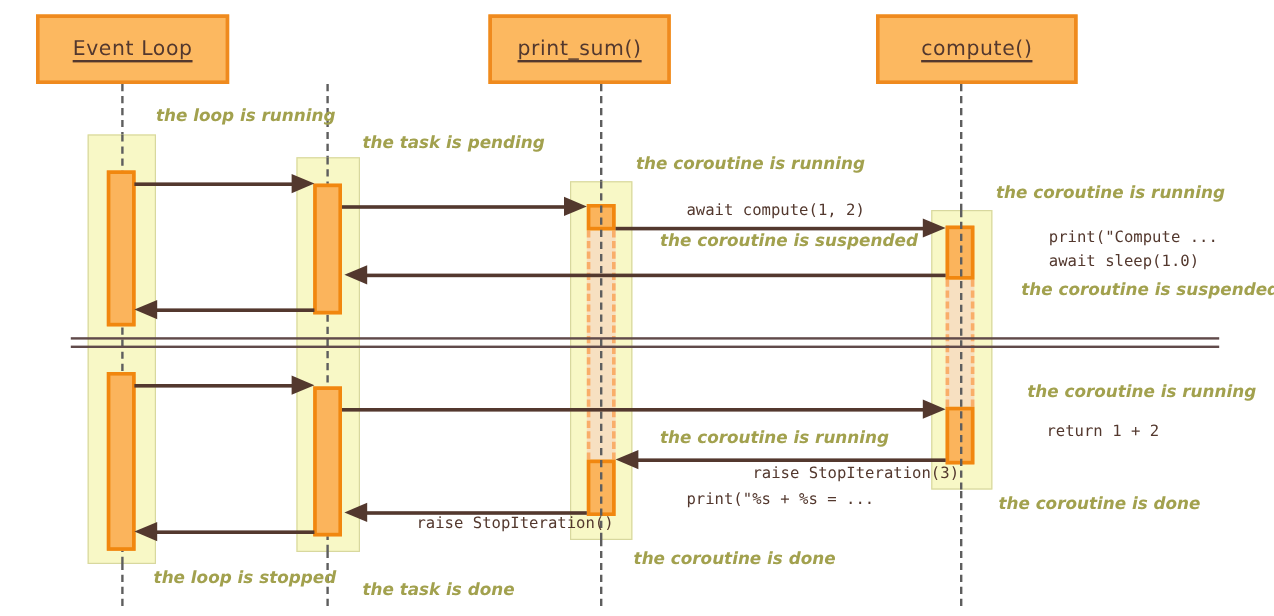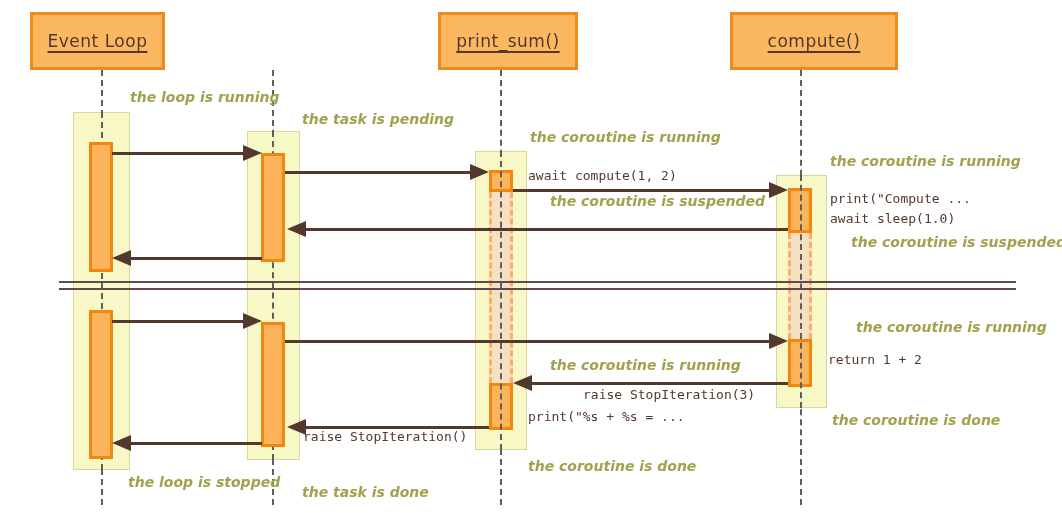--- a/index.html
+++ b/index.html
@@ -29,21 +29,21 @@
   .arrow .shaft{position:absolute;top:7px;height:3px;background:var(--arrow);}
   .arrow.right .shaft{left:0;right:12px;}
   .arrow.left  .shaft{left:12px;right:0;}
   .arrow .head{position:absolute;top:0;width:0;height:0;
                border-top:8px solid transparent;border-bottom:8px solid transparent;}
   .arrow.right .head{right:0;border-left:19px solid var(--arrow);}
   .arrow.left  .head{left:0;border-right:19px solid var(--arrow);}
   .note{position:absolute;font-style:italic;font-weight:600;font-size:14px;
         color:var(--annotation-green);white-space:nowrap;z-index:7;margin-left:20px;}
   .mono{position:absolute;font-family:"DejaVu Sans Mono",monospace;font-size:13px;
-        color:var(--mono-text);white-space:nowrap;z-index:7;}
+        color:var(--mono-text);white-space:nowrap;z-index:7;padding-left:44px;}
   .divline{position:absolute;left:59px;width:957px;height:0;
            border-top:2px solid var(--divider-line);z-index:5;}
   .divbox{position:absolute;left:345px;top:270px;width:121px;height:28px;box-sizing:border-box;
           background:var(--actor-fill);border:3px solid var(--actor-border);
           display:flex;align-items:center;justify-content:center;
           font-style:italic;font-size:14px;color:var(--arrow);z-index:8;}
 </style>
 </head>
 <body>
 
@@ -57,24 +57,24 @@
   <div class="hl" style="left:73px;top:112px;width:57px;height:358px"></div>
   <div class="hl" style="left:247px;top:131px;width:53px;height:329px"></div>
   <div class="hl" style="left:475px;top:151px;width:52px;height:299px"></div>
   <div class="hl" style="left:776px;top:175px;width:51px;height:233px"></div>
 
   <div class="lifeline" style="left:101px;top:112px;height:358px;z-index:2"></div>
   <div class="lifeline" style="left:272px;top:131px;height:329px;z-index:2"></div>
   <div class="lifeline" style="left:500px;top:151px;height:299px;z-index:5"></div>
   <div class="lifeline" style="left:800px;top:175px;height:233px;z-index:5"></div>
 
-  <div class="actor" style="left:30px;width:135px">
+  <div class="actor" style="left:30px;width:161px">
       <span class="lbl">Event Loop</span>
     </div>
-  <div class="actor" style="left:438px;width:140px">
+  <div class="actor" style="left:407px;width:152px">
       <span class="lbl">print_sum()</span>
     </div>
   <div class="actor" style="left:730px;width:168px">
       <span class="lbl">compute()</span>
     </div>
 
   <div class="act" style="left:89px;top:142px;height:130px"></div>
   <div class="act" style="left:89px;top:310px;height:149px"></div>
   <div class="act" style="left:261px;top:153px;height:109px"></div>
   <div class="act" style="left:261px;top:322px;height:125px"></div>

